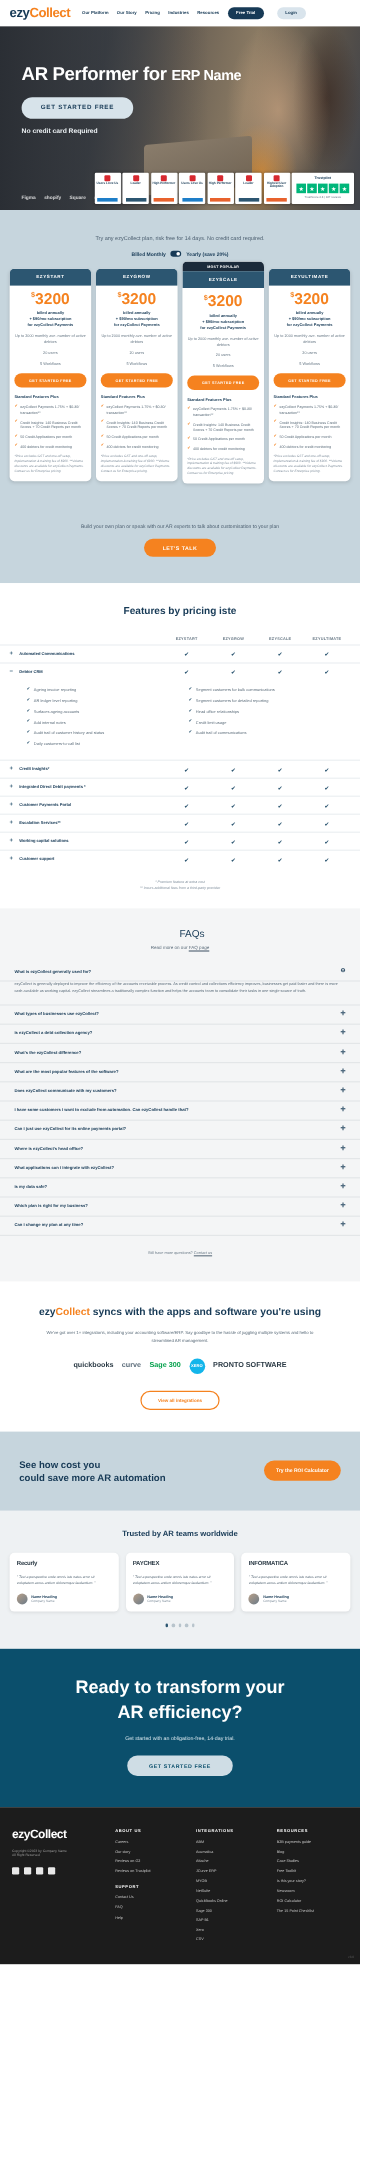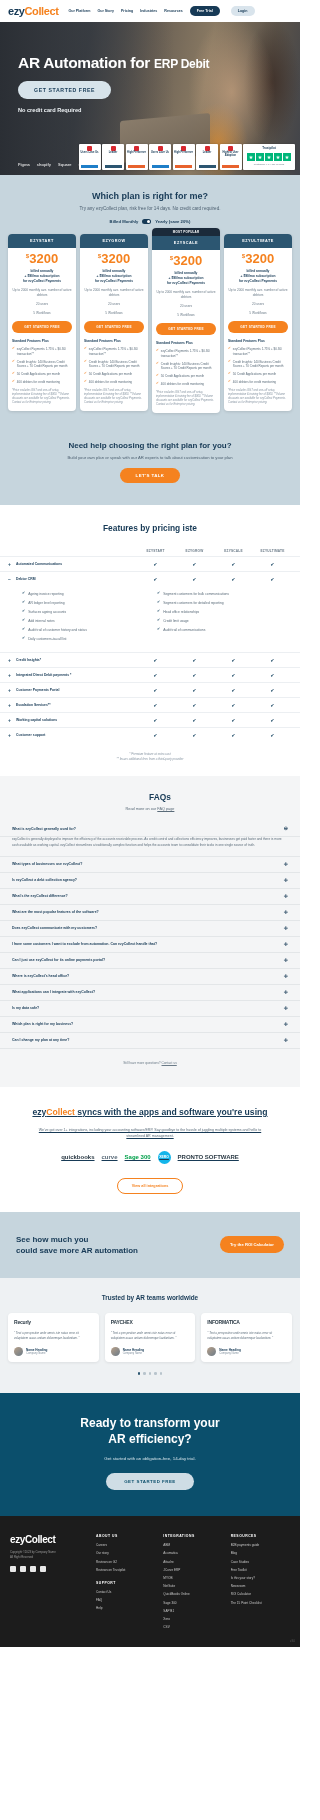--- a/index.html
+++ b/index.html
@@ -90,33 +90,33 @@
   .ftr .tog{color:#2c5671;font-size:5px;font-weight:700;line-height:1;width:5px;}
   .ftr .cl{flex:1;text-align:center;font-size:3.2px;font-weight:700;color:#6b7b88;letter-spacing:.2px;}
   .ftr .cl .tick{color:#2c5671;font-size:4.6px;}
   .fexp{display:flex;flex-wrap:wrap;padding:6px 8px 6px 22px;background:#fff;}
   .fexp div{flex:0 0 50%;display:flex;gap:3px;font-size:3.3px;color:#5a6b79;margin-bottom:5px;}
   .fexp div .ck{color:#2c5671;font-size:3.8px;line-height:1;}
   .fnote{text-align:center;font-size:3px;color:#8593a0;font-style:italic;margin-top:10px;line-height:1.7;}
 
   
   .faq{background:#f4f5f6;padding:16px 0 22px;}
-  .faq h2{text-align:center;font-size:8.4px;font-weight:700;color:#173a56;margin-left:20px;}
+  .faq h2{text-align:center;font-size:8.4px;font-weight:400;color:#173a56;margin-left:20px;}
   .faq .rm{text-align:center;font-size:3.8px;color:#5a6b79;margin-top:5px;}
   .faq .rm a{color:#5a6b79;}
   .faqlist{margin-top:10px;}
   .faqi{border-bottom:1px solid #e3e6e8;padding:5px 12px;display:flex;justify-content:space-between;align-items:center;}
   .faqi .q{font-size:3.5px;font-weight:700;color:#173a56;}
   .faqi .ic{font-size:5px;color:#173a56;font-weight:700;line-height:1;}
   .faqa{padding:0 12px 7px;font-size:3.2px;color:#5a6b79;line-height:1.8;border-bottom:1px solid #e3e6e8;}
   .faqf{text-align:center;font-size:3.2px;color:#6b7b88;margin-top:12px;}
   .faqf a{color:#6b7b88;}
 
   
-  .integ{background:#fff;padding:20px 12px 18px;text-align:center;text-decoration:underline;}
+  .integ{background:#fff;padding:20px 12px 18px;text-align:center;}
   .integ h2{font-size:8.6px;font-weight:700;color:#173a56;line-height:1.35;}
   .integ h2 .o{color:#f5821f;}
   .integ p{font-size:3.6px;color:#5a6b79;margin-top:8px;padding:0 24px;line-height:1.7;}
   .ilogos{display:flex;align-items:center;justify-content:center;gap:7px;margin-top:12px;flex-wrap:wrap;padding:0 10px;}
   .ilogos span{font-size:6px;font-weight:700;color:#2b3a45;white-space:nowrap;}
   .ilogos .g{color:#5a6b79;font-weight:600;}
   .ilogos .xero{background:#13b5ea;color:#fff;border-radius:50%;width:13px;height:13px;display:inline-flex;
     align-items:center;justify-content:center;font-size:3.4px;}
   .ibtn{margin-top:14px;display:inline-block;border:1px solid #f5821f;color:#f5821f;background:#fff;
     font-size:3.8px;font-weight:700;border-radius:9px;padding:5px 14px;}
@@ -137,21 +137,21 @@
   .tc .who{display:flex;align-items:center;gap:3px;margin-top:6px;}
   .tc .av{width:9px;height:9px;border-radius:50%;background:linear-gradient(140deg,#b8a089,#6b7b88);flex:0 0 auto;}
   .tc .nmw b{display:block;font-size:3.1px;color:#173a56;}
   .tc .nmw i{display:block;font-size:2.7px;color:#8593a0;font-style:normal;}
   .dots{display:flex;gap:3px;justify-content:center;margin-top:10px;}
   .dots i{width:2.6px;height:2.6px;border-radius:50%;background:#b8c4cc;}
   .dots i.on{background:#2c5671;}
 
   
   .fcta{background:#0b4f6c;text-align:center;padding:22px 10px 26px;}
-  .fcta h2{color:#fff;font-size:12px;font-weight:700;line-height:1.4;}
+  .fcta h2{color:#fff;font-size:15px;font-weight:700;line-height:1.4;}
   .fcta p{color:#d4e3ea;font-size:4.4px;margin-top:8px;}
   .fcta button{margin-top:12px;background:#cfdde5;color:#0b4f6c;border:none;border-radius:11px;
     font-size:4.4px;font-weight:700;letter-spacing:.5px;padding:6px 18px;}
 
   
   .ftr2{background:#1c1c1c;padding:18px 10px 14px;display:flex;gap:8px;position:relative;}
   .fcol1{flex:0 0 78px;}
   .flogo{color:#fff;font-size:10px;font-weight:700;letter-spacing:-.4px;}
   .fcop{color:#9a9a9a;font-size:2.8px;margin-top:5px;line-height:1.6;}
   .fsoc{display:flex;gap:4px;margin-top:7px;}
@@ -177,21 +177,21 @@
       <a href="#">Pricing</a>
       <a href="#">Industries</a>
       <a href="#">Resources</a>
       <button class="btn-trial">Free Trial</button>
       <button class="btn-login">Login</button>
     </div>
   </div>
 
   <div class="hero">
     <div class="hero-in">
-      <h1><span>AR Automation for</span> <span class="lt">ERP Debit</span></h1>
+      <h1><span>AR Performer for</span> <span class="lt">ERP Name</span></h1>
       <button class="hero-cta">GET STARTED FREE</button>
       <div class="hero-nc">No credit card Required</div>
     </div>
     <div class="brands">
       <span>Figma</span>
       <span>shopify</span>
       <span>Square</span>
       <span>slack</span>
     </div>
     <div class="badges">
@@ -238,21 +238,20 @@
             <i>★</i>
             <i>★</i>
             <i>★</i>
           </div>
         <div class="t2">TrustScore 4.8 | 187 reviews</div>
       </div>
     </div>
   </div>
 
   <div class="pricing">
-    <div class="sec-h">Which plan is right for me?</div>
     <div class="sec-s">Try any ezyCollect plan, risk free for 14 days. No credit card required.</div>
     <div class="toggle">
       <span>Billed Monthly</span>
       <span class="sw"></span>
       <span>Yearly (save 20%)</span>
     </div>
     <div class="cards" id="pcards">
         <div class="card">
           <div class="chead">EZYSTART</div>
     <div class="cbody">
@@ -367,21 +366,20 @@
                 <span>400 debtors for credit monitoring</span>
               </li>
       </ul>
       <div class="fineprint">*Price excludes GST and one-off setup, implementation &amp; training fee of $900. **Volume discounts are available for ezyCollect Payments. Contact us for Enterprise pricing.</div>
     </div>
         </div>
       </div>
   </div>
 
   <div class="help">
-    <h2>Need help choosing the right plan for you?</h2>
     <p>Build your own plan or speak with our AR experts to talk about customisation to your plan</p>
     <button>LET'S TALK</button>
   </div>
 
   <div class="feat">
     <h2>Features by pricing iste</h2>
     <div class="ftbl" id="ftbl">
         <div class="ftr hd">
           <div class="nm"></div>
           <div class="cl">EZYSTART</div>
@@ -590,21 +588,21 @@
       <span>quickbooks</span>
       <span class="g">curve</span>
       <span style="color:#00a04a">Sage 300</span>
       <span class="xero">XERO</span>
       <span>PRONTO SOFTWARE</span>
     </div>
     <button class="ibtn">View all integrations</button>
   </div>
 
   <div class="roi">
-    <h2><span>See how much you</span><br><span>could save more AR automation</span></h2>
+    <h2><span>See how cost you</span><br><span>could save more AR automation</span></h2>
     <button>Try the ROI Calculator</button>
   </div>
 
   <div class="test">
     <h2>Trusted by AR teams worldwide</h2>
     <div class="tcards" id="tcards">
         <div class="tc">
       <div class="br">Recurly</div>
       <div class="qt">" Text a perspective unde omnis iste natus error sit voluptatem accus antium doloremque laudantium. "</div>
       <div class="who">

